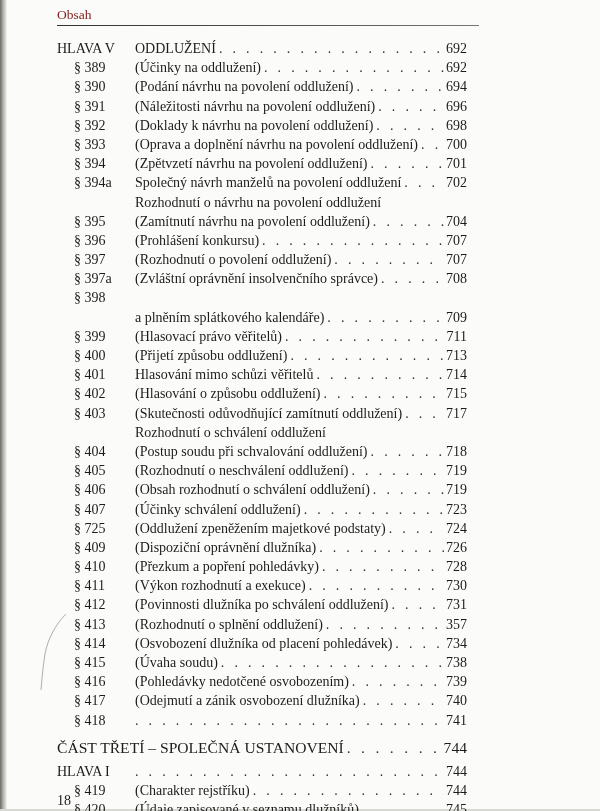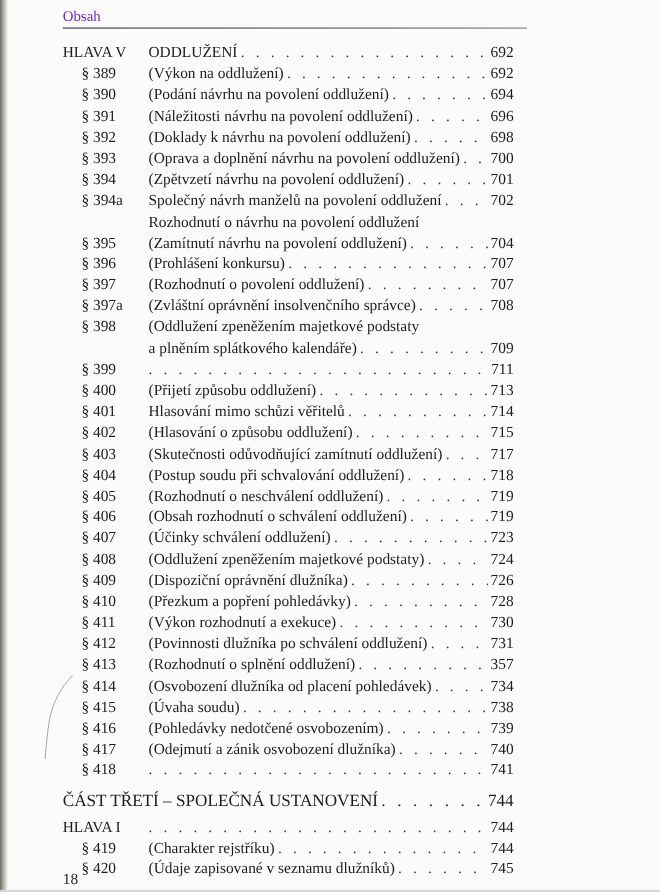--- a/index.html
+++ b/index.html
@@ -13,21 +13,21 @@
   .edge-shadow {
     position:absolute; left:0; top:0; bottom:0; width:7px;
     background:linear-gradient(to right,#6a6a66,#b8b8b2 50%,#f3f3f0);
   }
   .edge-bottom {
     position:absolute; left:0; right:0; bottom:0; height:2px;
     background:#d8d8d4;
   }
   .running-head {
     position:absolute; left:57px; top:7px;
-    font-size:13.5px; color:#6d28d9;
+    font-size:13.5px; color:#7f1d1d;
   }
   .head-rule {
     position:absolute; left:57px; top:25px; width:422px; height:1.4px;
     background:linear-gradient(to right,#333 0%,#555 60%,#777 100%);
   }
   .toc {
     position:absolute; left:57px; top:39px; width:410px;
   }
   .row {
     position:relative; display:flex; align-items:baseline;
@@ -68,21 +68,21 @@
       <span class="num">HLAVA V</span>
       <span class="title">
         <span class="txt">ODDLUŽENÍ</span>
         <span class="dots"> . . . . . . . . . . . . . . . . . . . . . . . . . . . . . . . . . . . . . . . . . . . . . . . . . . . . . . . .</span>
       </span>
       <span class="page">692</span>
     </div>
     <div class="row sec">
       <span class="num">§ 389</span>
       <span class="title">
-        <span class="txt">(Výkon na oddlužení)</span>
+        <span class="txt">(Účinky na oddlužení)</span>
         <span class="dots"> . . . . . . . . . . . . . . . . . . . . . . . . . . . . . . . . . . . . . . . . . . . . . . . . . . . . . . . .</span>
       </span>
       <span class="page">692</span>
     </div>
     <div class="row sec">
       <span class="num">§ 390</span>
       <span class="title">
         <span class="txt">(Podání návrhu na povolení oddlužení)</span>
         <span class="dots"> . . . . . . . . . . . . . . . . . . . . . . . . . . . . . . . . . . . . . . . . . . . . . . . . . . . . . . . .</span>
       </span>
@@ -162,36 +162,34 @@
     <div class="row sec">
       <span class="num">§ 397a</span>
       <span class="title">
         <span class="txt">(Zvláštní oprávnění insolvenčního správce)</span>
         <span class="dots"> . . . . . . . . . . . . . . . . . . . . . . . . . . . . . . . . . . . . . . . . . . . . . . . . . . . . . . . .</span>
       </span>
       <span class="page">708</span>
     </div>
     <div class="row sec">
       <span class="num">§ 398</span>
-      <span class="title">
-        <span class="txt">(Oddlužení zpeněžením majetkové podstaty</span>
-      </span>
       <span class="page"></span>
     </div>
     <div class="row">
       <span class="num"></span>
       <span class="title">
         <span class="txt">a plněním splátkového kalendáře)</span>
         <span class="dots"> . . . . . . . . . . . . . . . . . . . . . . . . . . . . . . . . . . . . . . . . . . . . . . . . . . . . . . . .</span>
       </span>
       <span class="page">709</span>
     </div>
     <div class="row sec">
       <span class="num">§ 399</span>
       <span class="title">
+        <span class="txt">(Hlasovací právo věřitelů)</span>
         <span class="dots"> . . . . . . . . . . . . . . . . . . . . . . . . . . . . . . . . . . . . . . . . . . . . . . . . . . . . . . . .</span>
       </span>
       <span class="page">711</span>
     </div>
     <div class="row sec">
       <span class="num">§ 400</span>
       <span class="title">
         <span class="txt">(Přijetí způsobu oddlužení)</span>
         <span class="dots"> . . . . . . . . . . . . . . . . . . . . . . . . . . . . . . . . . . . . . . . . . . . . . . . . . . . . . . . .</span>
       </span>
@@ -214,20 +212,27 @@
       <span class="page">715</span>
     </div>
     <div class="row sec">
       <span class="num">§ 403</span>
       <span class="title">
         <span class="txt">(Skutečnosti odůvodňující zamítnutí oddlužení)</span>
         <span class="dots"> . . . . . . . . . . . . . . . . . . . . . . . . . . . . . . . . . . . . . . . . . . . . . . . . . . . . . . . .</span>
       </span>
       <span class="page">717</span>
     </div>
+    <div class="row">
+      <span class="num"></span>
+      <span class="title">
+        <span class="txt">Rozhodnutí o schválení oddlužení</span>
+      </span>
+      <span class="page"></span>
+    </div>
     <div class="row sec">
       <span class="num">§ 404</span>
       <span class="title">
         <span class="txt">(Postup soudu při schvalování oddlužení)</span>
         <span class="dots"> . . . . . . . . . . . . . . . . . . . . . . . . . . . . . . . . . . . . . . . . . . . . . . . . . . . . . . . .</span>
       </span>
       <span class="page">718</span>
     </div>
     <div class="row sec">
       <span class="num">§ 405</span>
@@ -247,21 +252,21 @@
     </div>
     <div class="row sec">
       <span class="num">§ 407</span>
       <span class="title">
         <span class="txt">(Účinky schválení oddlužení)</span>
         <span class="dots"> . . . . . . . . . . . . . . . . . . . . . . . . . . . . . . . . . . . . . . . . . . . . . . . . . . . . . . . .</span>
       </span>
       <span class="page">723</span>
     </div>
     <div class="row sec">
-      <span class="num">§ 408</span>
+      <span class="num">§ 725</span>
       <span class="title">
         <span class="txt">(Oddlužení zpeněžením majetkové podstaty)</span>
         <span class="dots"> . . . . . . . . . . . . . . . . . . . . . . . . . . . . . . . . . . . . . . . . . . . . . . . . . . . . . . . .</span>
       </span>
       <span class="page">724</span>
     </div>
     <div class="row sec">
       <span class="num">§ 409</span>
       <span class="title">
         <span class="txt">(Dispoziční oprávnění dlužníka)</span>

